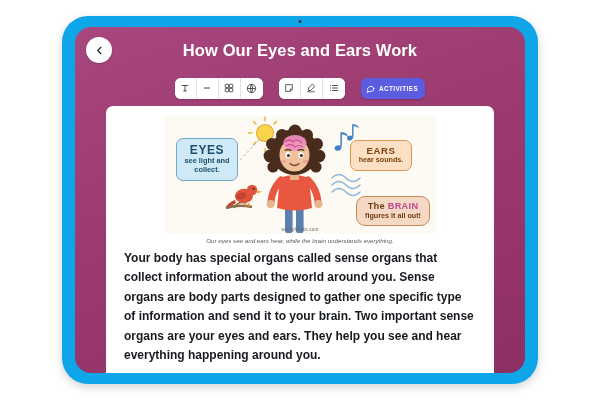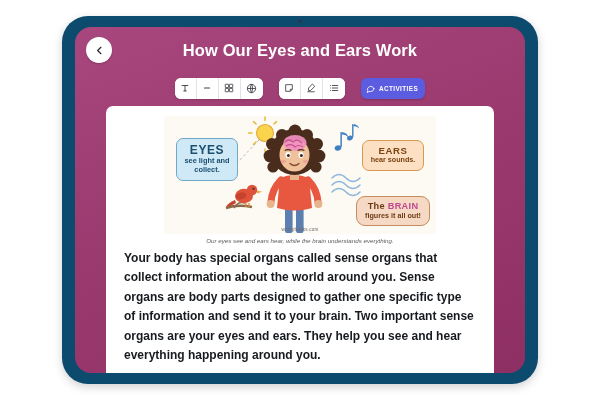--- a/index.html
+++ b/index.html
@@ -13,21 +13,21 @@
     position: relative;
     width: 600px; height: 400px;
     background: #ffffff;
   }
 
   
   .tablet-frame {
     position: absolute;
     left: 62px; top: 16px;
     width: 476px; height: 368px;
-    background: #0c4a6e;
+    background: #0ea5e9;
     border-radius: 26px;
     box-shadow: 0 3px 10px rgba(0,0,0,0.18);
     padding: 11px 13px;
   }
   .tablet-screen {
     width: 100%; height: 100%;
     background: #9e3f74;
     background: linear-gradient(160deg, #a8477d 0%, #9c3b70 42%, #8e2f64 100%);
     border-radius: 16px;
     overflow: hidden;
@@ -150,21 +150,21 @@
     width: 62px;
     background: #cfe9f7;
     border: 1.4px solid #6fa8c9;
     border-radius: 7px;
     padding: 4px 2px 5px 2px;
     color: #1d4f6e;
     font-size: 7.4px;
   }
   .lab-eyes .big { display:block; font-size: 12px; letter-spacing: 0.6px; }
   .lab-ears {
-    right: 12px; top: 24px;
+    right: 24px; top: 24px;
     width: 62px;
     background: #fde0c3;
     border: 1.4px solid #d79a4e;
     border-radius: 7px;
     padding: 4px 2px 5px 2px;
     color: #7a4310;
     font-size: 7.2px;
   }
   .lab-ears .big { display:block; font-size: 9.6px; letter-spacing: 0.6px; }
   .lab-brain {

